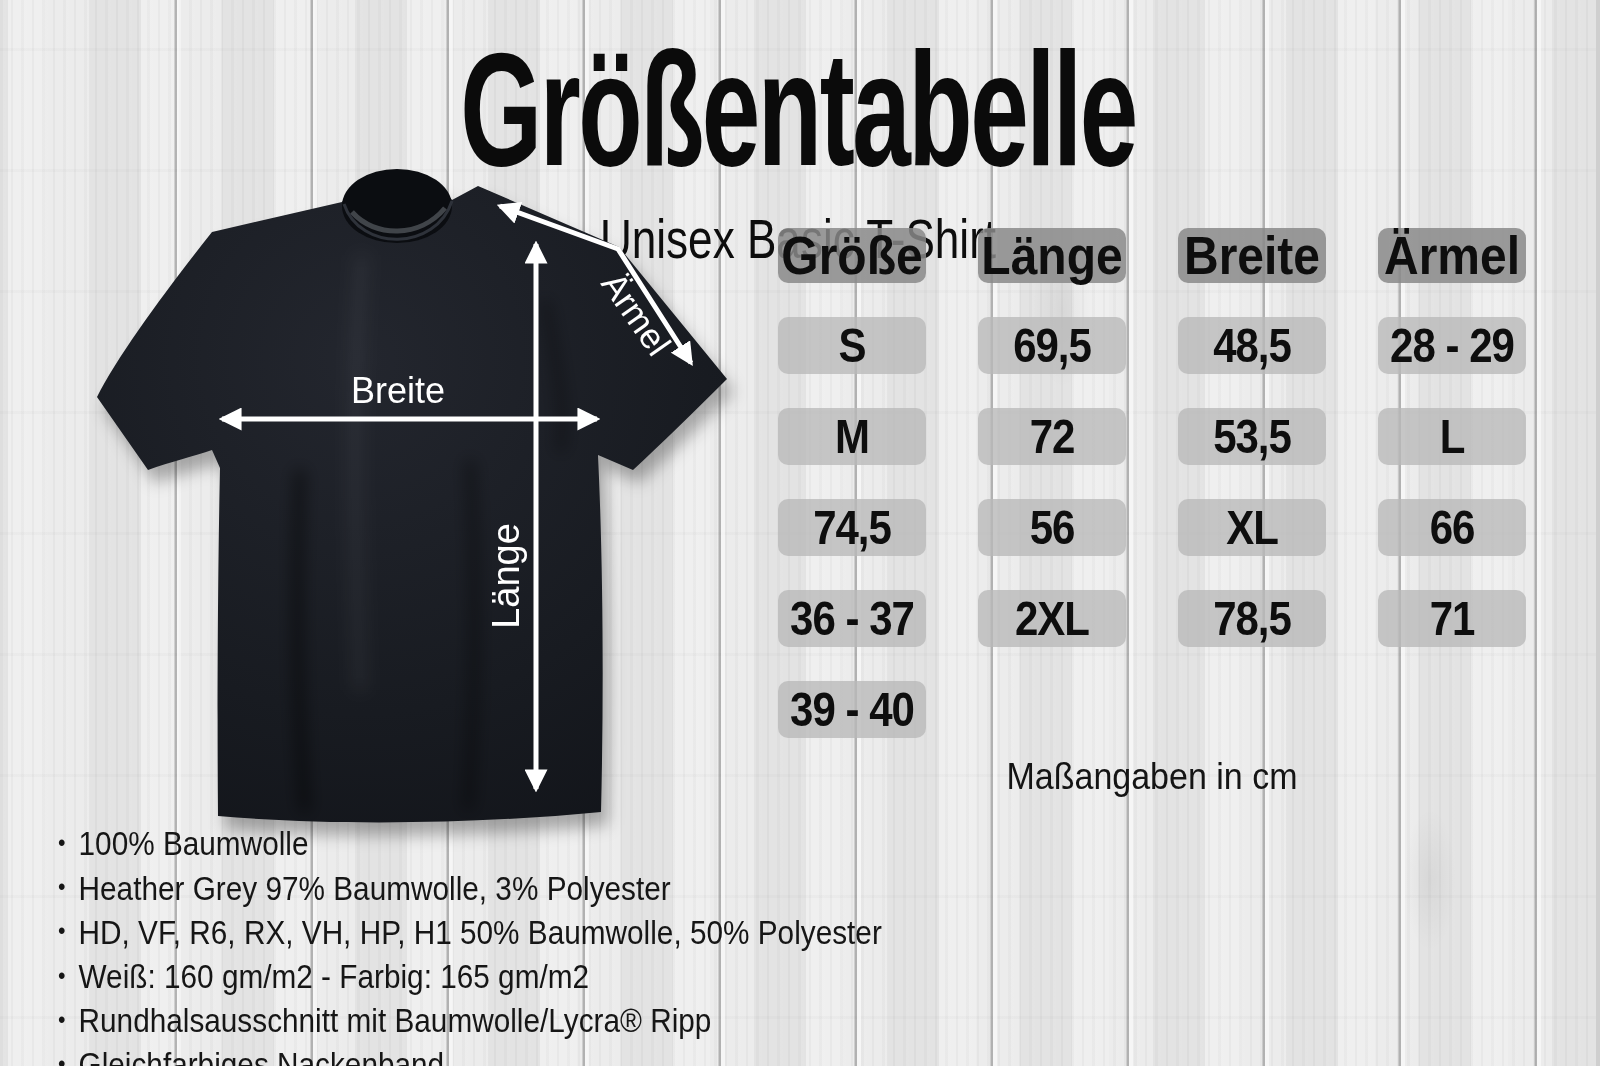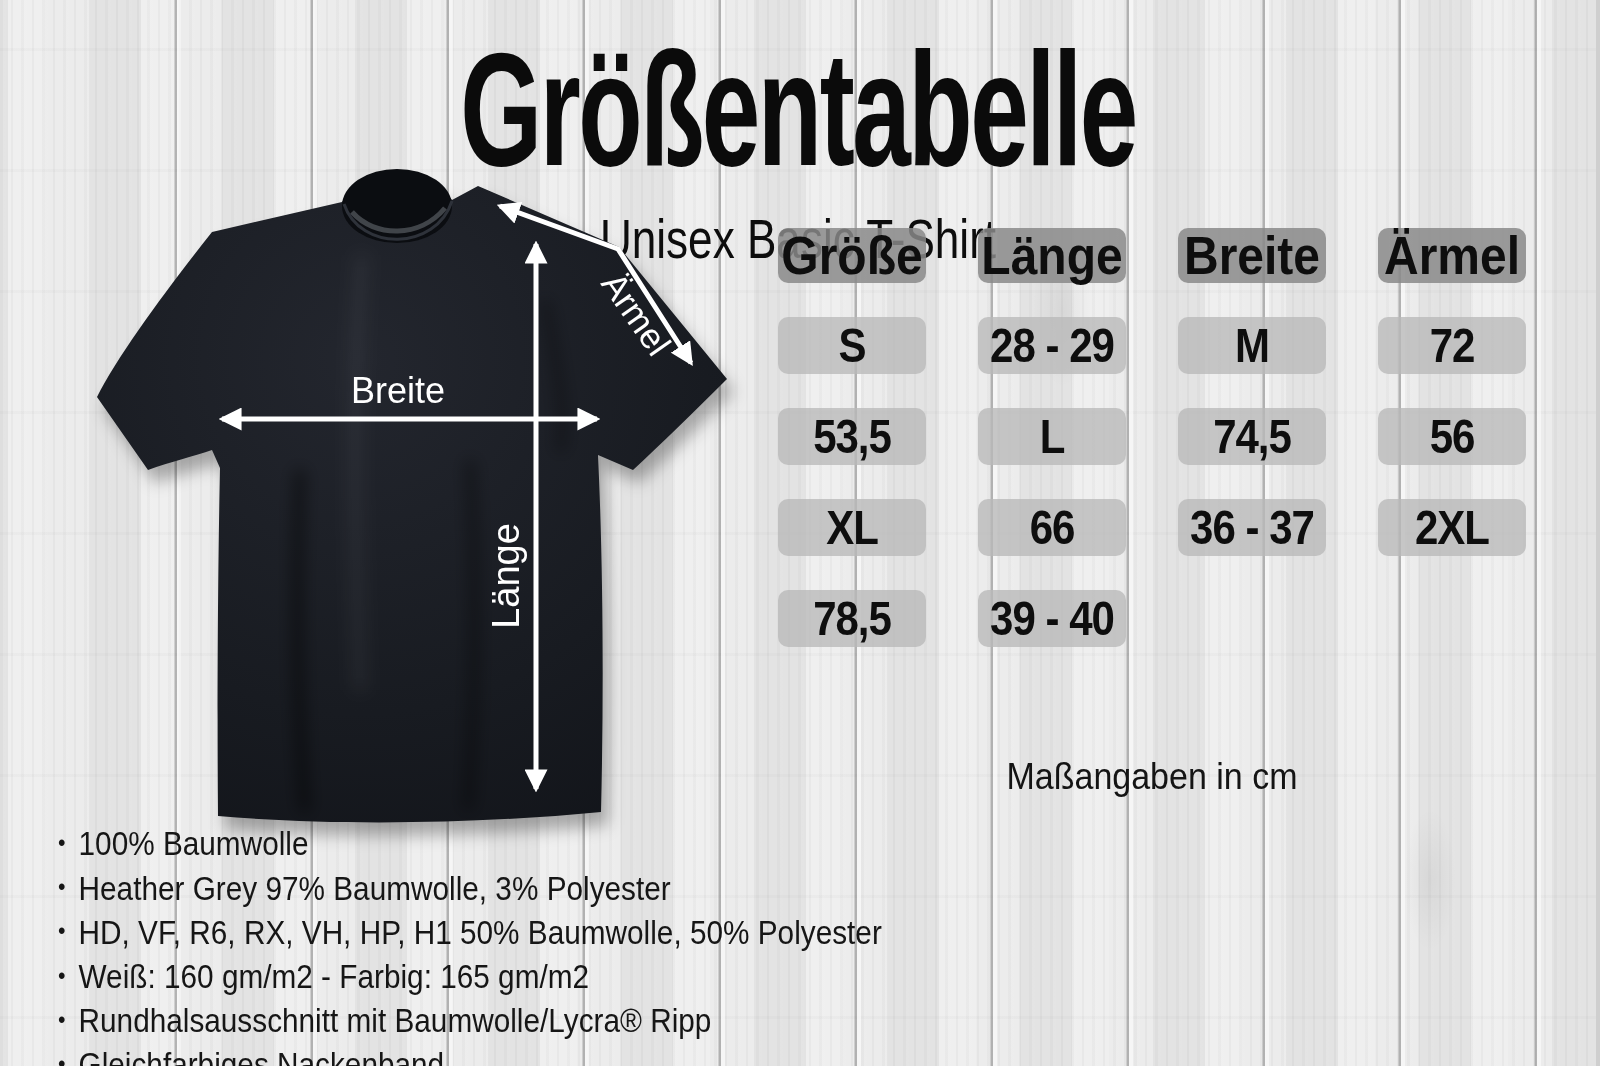--- a/index.html
+++ b/index.html
@@ -141,20 +141,26 @@
         <span>Breite</span>
       </div>
     <div class="hcell">
         <span>Ärmel</span>
       </div>
 
     <div class="dcell">
         <span>S</span>
       </div>
     <div class="dcell">
+        <span>69,5</span>
+      </div>
+    <div class="dcell">
+        <span>48,5</span>
+      </div>
+    <div class="dcell">
         <span>28 - 29</span>
       </div>
 
     <div class="dcell">
         <span>M</span>
       </div>
     <div class="dcell">
         <span>72</span>
       </div>
     <div class="dcell">
@@ -179,20 +185,23 @@
       </div>
     <div class="dcell">
         <span>36 - 37</span>
       </div>
 
     <div class="dcell">
         <span>2XL</span>
       </div>
     <div class="dcell">
         <span>78,5</span>
+      </div>
+    <div class="dcell">
+        <span>71</span>
       </div>
     <div class="dcell">
         <span>39 - 40</span>
       </div>
   </div>
 
   <div id="units-note">Maßangaben in cm</div>
 
   <div id="features">
     <div class="feature">100% Baumwolle</div>

